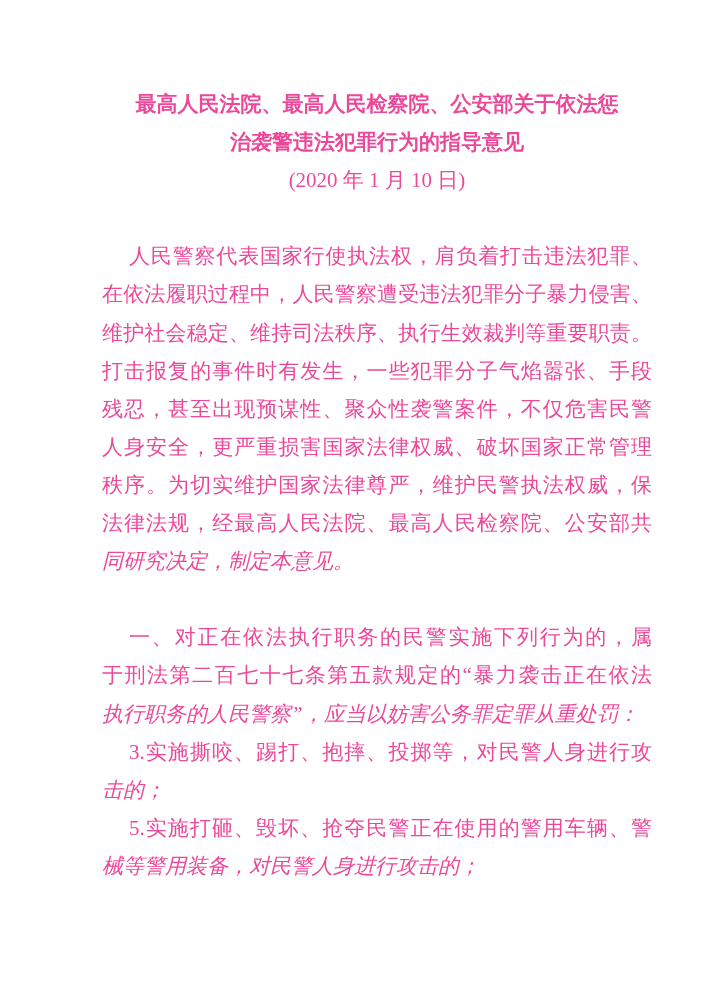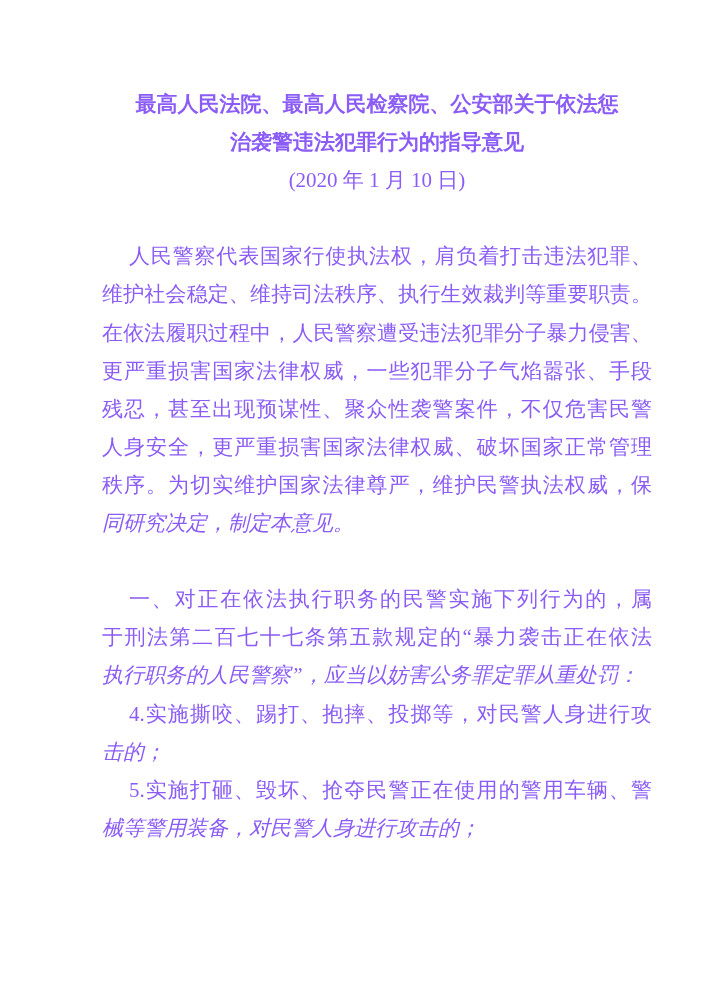--- a/index.html
+++ b/index.html
@@ -6,21 +6,21 @@
     margin: 0;
     padding: 0;
     background: #ffffff;
   }
   .page {
     position: relative;
     box-sizing: border-box;
     width: 707px;
     height: 999px;
     background: #ffffff;
-    color: #8b5cf6;
+    color: #ec4899;
     padding: 85px 55px 0 102px;
     overflow: hidden;
     font-family: "Liberation Serif", sans-serif;
   }
   .line {
     height: 38.1px;
     line-height: 38.1px;
     font-size: 21px;
     text-align: justify;
     text-align-last: justify;
@@ -45,35 +45,36 @@
 
 <div class="page">
   <div class="title">
       <div class="line first">最高人民法院、最高人民检察院、公安部关于依法惩</div>
       <div class="line last">治袭警违法犯罪行为的指导意见</div>
     </div>
   <div class="line date-line">(2020 年 1 月 10 日)</div>
   <div class="blank"></div>
   <div class="para">
       <div class="line first">人民警察代表国家行使执法权，肩负着打击违法犯罪、</div>
+      <div class="line">在依法履职过程中，人民警察遭受违法犯罪分子暴力侵害、</div>
       <div class="line">维护社会稳定、维持司法秩序、执行生效裁判等重要职责。</div>
-      <div class="line">在依法履职过程中，人民警察遭受违法犯罪分子暴力侵害、</div>
-      <div class="line">更严重损害国家法律权威，一些犯罪分子气焰嚣张、手段</div>
+      <div class="line">打击报复的事件时有发生，一些犯罪分子气焰嚣张、手段</div>
       <div class="line">残忍，甚至出现预谋性、聚众性袭警案件，不仅危害民警</div>
       <div class="line">人身安全，更严重损害国家法律权威、破坏国家正常管理</div>
       <div class="line">秩序。为切实维护国家法律尊严，维护民警执法权威，保</div>
+      <div class="line">法律法规，经最高人民法院、最高人民检察院、公安部共</div>
       <div class="line last">同研究决定，制定本意见。</div>
     </div>
   <div class="blank"></div>
   <div class="para">
       <div class="line first">一、对正在依法执行职务的民警实施下列行为的，属</div>
       <div class="line">于刑法第二百七十七条第五款规定的“暴力袭击正在依法</div>
       <div class="line last">执行职务的人民警察”，应当以妨害公务罪定罪从重处罚：</div>
     </div>
   <div class="para">
-      <div class="line first">4.实施撕咬、踢打、抱摔、投掷等，对民警人身进行攻</div>
+      <div class="line first">3.实施撕咬、踢打、抱摔、投掷等，对民警人身进行攻</div>
       <div class="line last">击的；</div>
     </div>
   <div class="para">
       <div class="line first">5.实施打砸、毁坏、抢夺民警正在使用的警用车辆、警</div>
       <div class="line last">械等警用装备，对民警人身进行攻击的；</div>
     </div>
 </div>
 
 </body></html>

